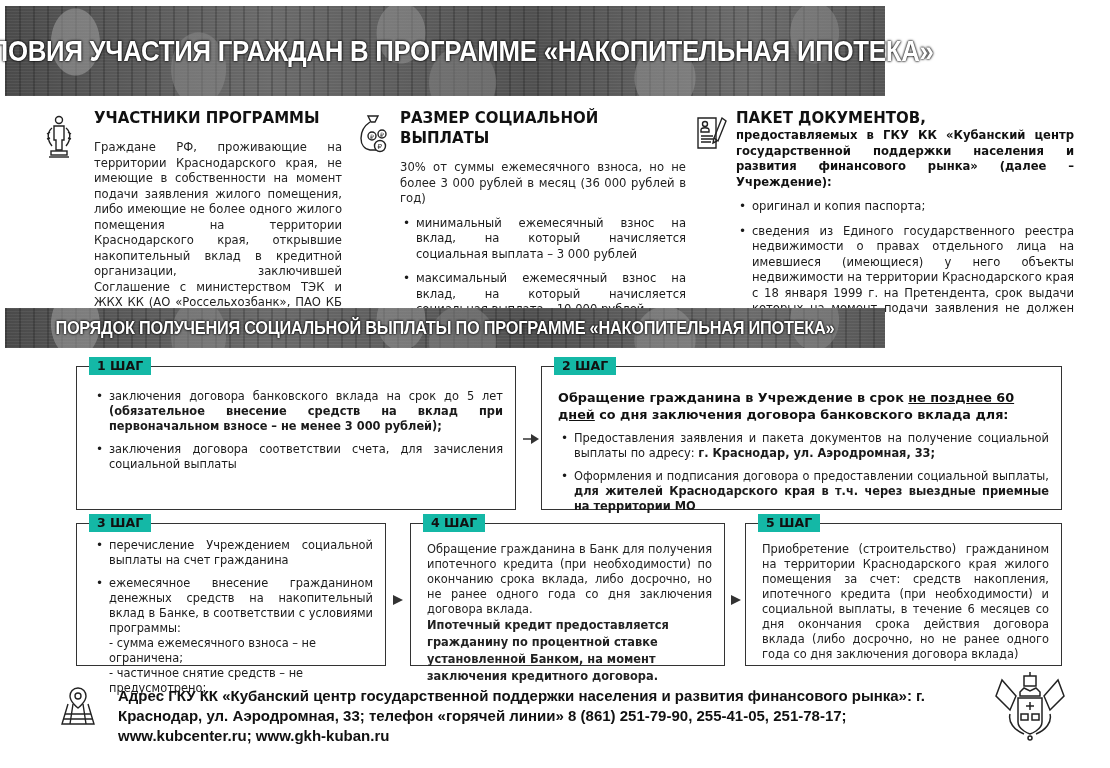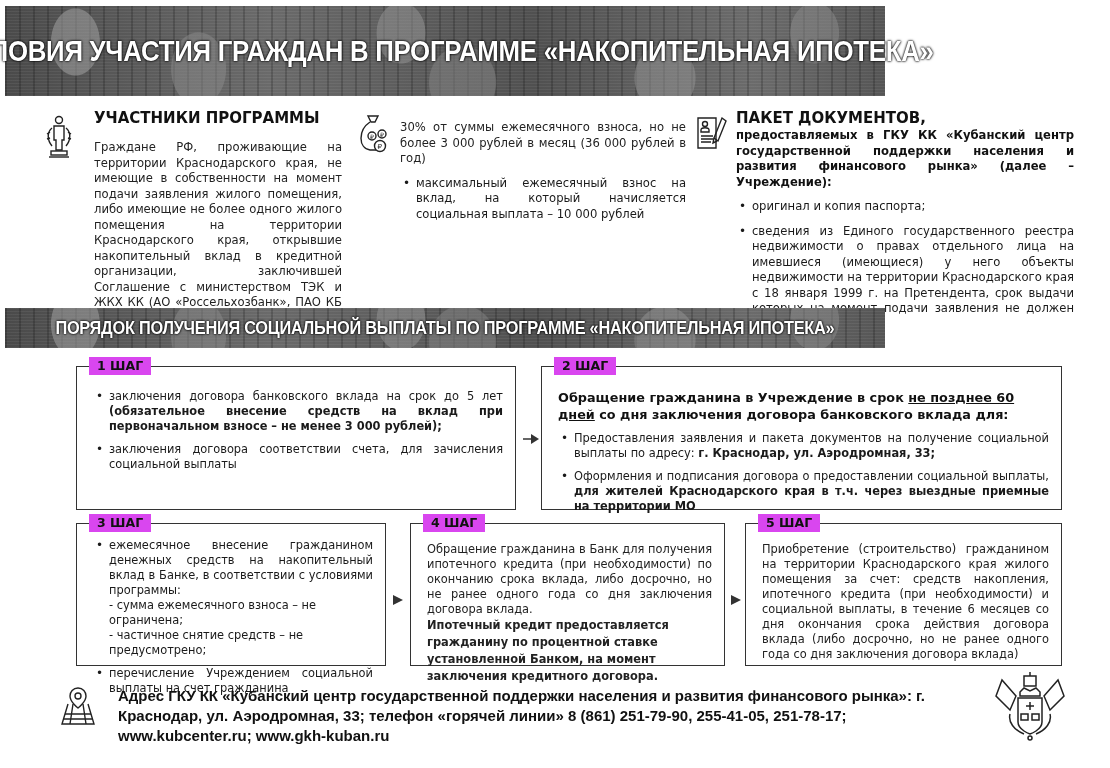--- a/index.html
+++ b/index.html
@@ -40,21 +40,21 @@
   .col-sub { font-weight: bold; font-size: 11.6px; line-height: 15.5px; color: #111; text-align: justify; }
   ul.bul { list-style: none; margin: 0; padding: 0; }
   ul.bul li { position: relative; padding-left: 16px; margin-top: 9px; font-size: 11.6px; line-height: 15.5px; text-align: justify; }
   ul.bul li::before { content: "•"; position: absolute; left: 3px; top: 0; font-size: 12px; }
 
   .step {
     position: absolute; border: 1.5px solid #333; box-sizing: border-box;
     padding: 0 12px 6px 16px;
   }
   .step-label {
-    position: absolute; top: -10px; left: 12px; background: #d946ef; padding: 0 8px;
+    position: absolute; top: -10px; left: 12px; background: #14b8a6; padding: 0 8px;
     font-weight: bold; font-size: 12.5px; line-height: 18px; color: #111;
   }
   .step-content { margin-top: 22px; }
   .step-title { font-weight: bold; font-size: 12.8px; line-height: 17px; color: #111; }
   .step-text { font-size: 11.4px; line-height: 15px; text-align: justify; color: #222; }
   .step-text-strong { font-size: 11.4px; line-height: 17px; font-weight: bold; color: #222; }
   .step ul.bul li { font-size: 11.4px; line-height: 15px; margin-top: 8px; }
   b.em { font-weight: bold; }
   .u { text-decoration: underline; }
 
@@ -100,22 +100,24 @@
       <path d="M12 8 c-12 8 -12 26 0 28 h6"></path>
       <circle cx="14" cy="22" r="4"></circle>
         <text x="12" y="24.5" font-size="6" fill="#222" stroke="none">₽</text>
       <circle cx="24" cy="20" r="4"></circle>
         <text x="22" y="22.5" font-size="6" fill="#222" stroke="none">₽</text>
       <circle cx="22" cy="32" r="5.5"></circle>
         <text x="19.5" y="35" font-size="7" fill="#222" stroke="none">₽</text>
     </svg>
   </div>
   <div style="position:absolute; left:42px; top:0; width:286px;">
+    <h2 class="col-head">РАЗМЕР СОЦИАЛЬНОЙ ВЫПЛАТЫ</h2>
     <div class="col-body" style="margin-top:12px;">30% от суммы ежемесячного взноса, но не более 3 000 рублей в месяц (36 000 рублей в год)</div>
     <ul class="bul">
+      <li>минимальный ежемесячный взнос на вклад, на который начисляется социальная выплата – 3 000 рублей</li>
       <li>максимальный ежемесячный взнос на вклад, на который начисляется социальная выплата – 10 000 рублей</li>
     </ul>
   </div>
 </div>
 
 <div class="col" style="left:696px; width:380px;">
   <div class="col-icon" style="left:0; top:6px; width:32px; height:36px;">
     <svg viewBox="0 0 32 36" fill="none" stroke="#222" stroke-width="1.4">
       <path d="M2 4 h18 v30 h-18 z"></path>
       <circle cx="9" cy="10" r="2.5"></circle>
@@ -164,26 +166,26 @@
       <li><span>Предоставления заявления и пакета документов на получение социальной выплаты по адресу: </span><b class="em">г. Краснодар, ул. Аэродромная, 33;</b></li>
       <li><span>Оформления и подписания договора о предоставлении социальной выплаты, </span><b class="em">для жителей Краснодарского края в т.ч. через выездные приемные на территории МО</b></li>
     </ul>
   </div>
 </div>
 
 <div class="step" style="left:76px; top:523px; width:310px; height:143px;">
   <div class="step-label">3 ШАГ</div>
   <div class="step-content" style="margin-top:14px;">
     <ul class="bul">
+      <li>перечисление Учреждением социальной выплаты на счет гражданина</li>
       <li>
         <span>ежемесячное внесение гражданином денежных средств на накопительный вклад в Банке, в соответствии с условиями программы:</span>
         <div style="text-align:left;">- сумма ежемесячного взноса – не ограничена;</div>
         <div style="text-align:left;">- частичное снятие средств – не предусмотрено;</div>
       </li>
-      <li>перечисление Учреждением социальной выплаты на счет гражданина</li>
     </ul>
   </div>
 </div>
 
 <div class="arrow" style="left:393px; top:590px; width:10px;">
   <svg viewBox="0 0 10 10">
       <path d="M0 0 l10 5 l-10 5 z" fill="#333"></path>
     </svg>
 </div>
 

